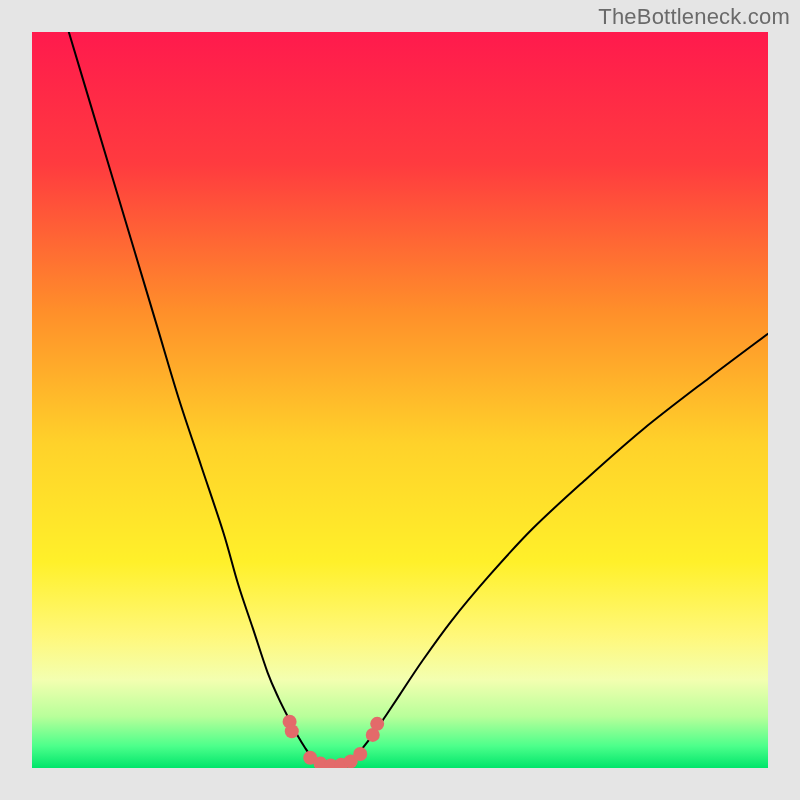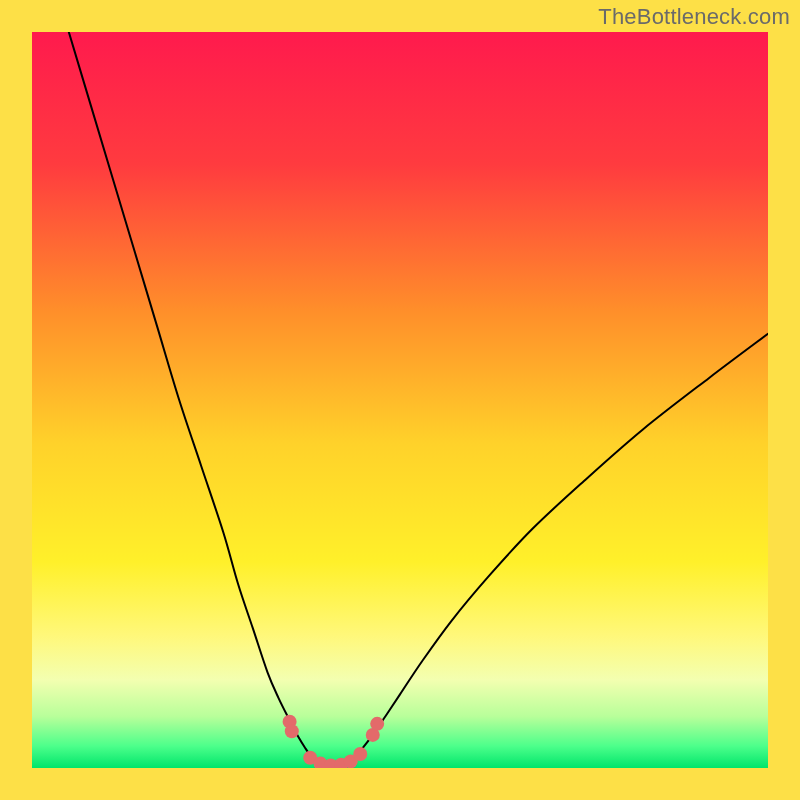--- a/index.html
+++ b/index.html
@@ -7,21 +7,21 @@
     padding: 0;
     width: 800px;
     height: 800px;
     overflow: hidden;
     background: #000;
     font-family: Arial, Helvetica, sans-serif;
   }
   .frame {
     position: absolute;
     inset: 0;
-    background: #fde047;
+    background: #e5e5e5;
   }
   .plot {
     position: absolute;
     left: 32px;
     top: 32px;
     width: 736px;
     height: 736px;
   }
   .watermark {
     position: absolute;

